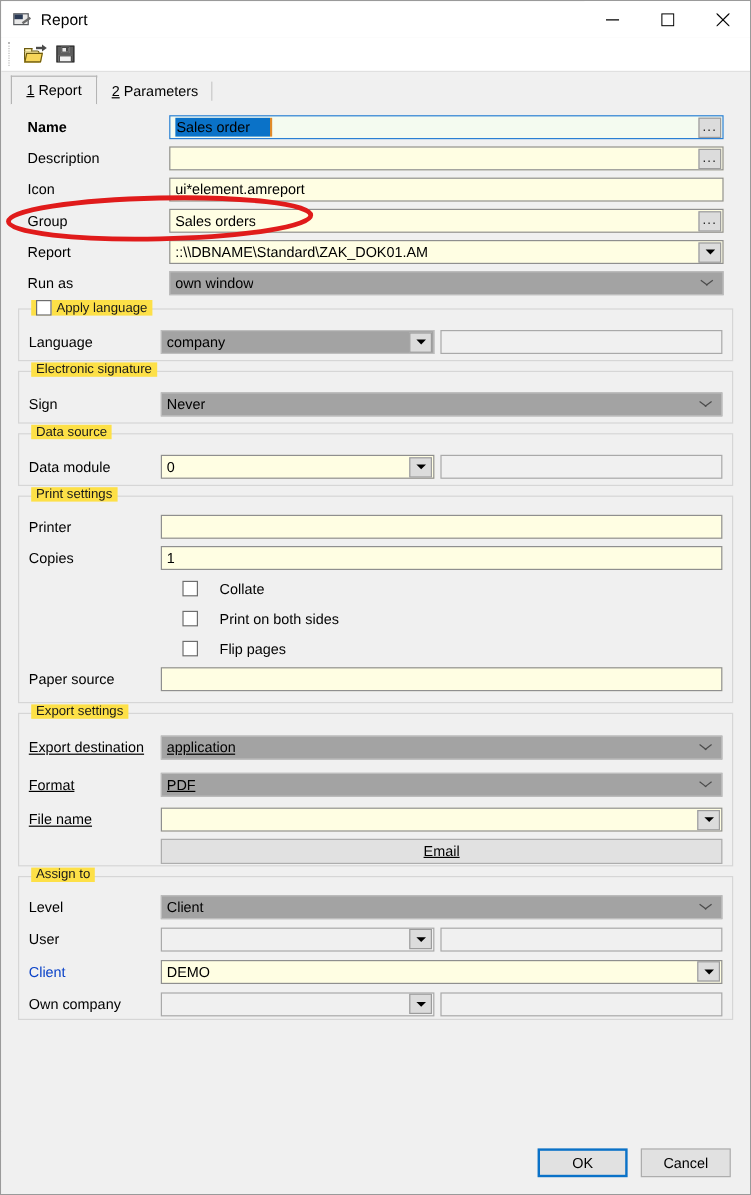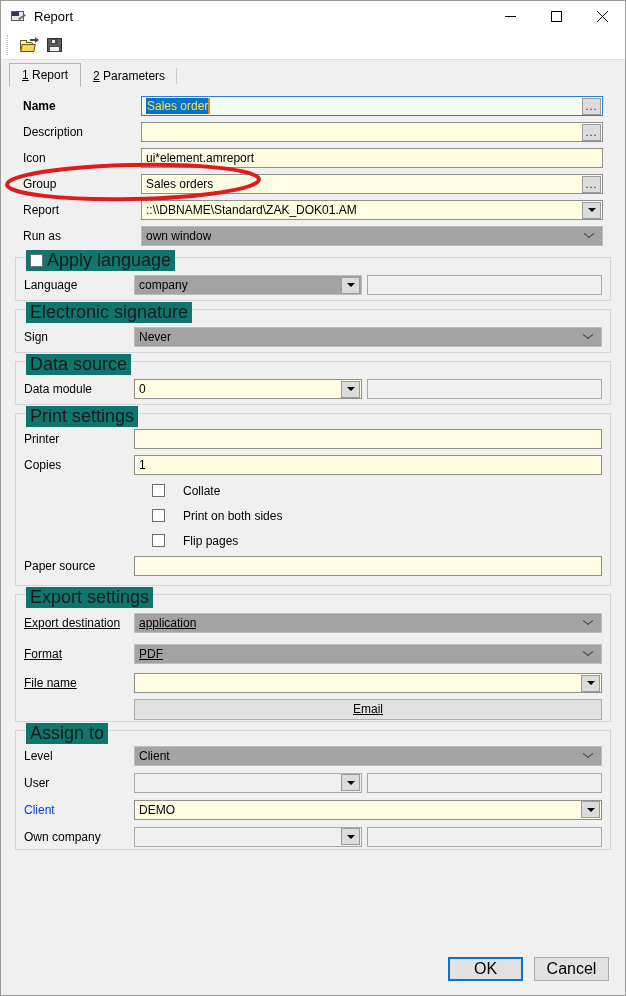--- a/index.html
+++ b/index.html
@@ -240,22 +240,22 @@
     border: 1px solid #2a7fd4;
     background: #f4fbf0;
   }
   .fld.grow { flex: 1; min-width: 0; }
 
   .fld .txt { white-space: nowrap; overflow: hidden; }
 
   
   .sel-text {
     background: #0a72c8;
-    color: #fde047;
-    padding: 1px 0 1px 1px;
+    color: #000000;
+    padding: 1px 17px 1px 1px;
     display: inline-block;
     line-height: 14px;
   }
   .caret {
     display: inline-block;
     width: 2px; height: 16px;
     background: #e08a2a;
     vertical-align: middle;
   }
 
@@ -310,23 +310,23 @@
   .group {
     margin: 0 14px;
     border: 1px solid #d6d6d6;
     position: relative;
     box-sizing: border-box;
     background: #f0f0f0;
   }
   .group > .gtitle {
     position: absolute;
     top: -8px; left: 10px;
-    background: #0f766e;
+    background: #fde047;
     padding: 0 4px;
-    font-size: 18px;
+    font-size: 11px;
     color: #1a1a1a;
     white-space: nowrap;
     display: flex;
     align-items: center;
     gap: 4px;
   }
   .group .row { padding-left: 8px; padding-right: 8px; }
   .group .row .lbl { width: 110px; }
 
   
@@ -368,21 +368,21 @@
     justify-content: flex-end;
     padding-right: 16px;
     gap: 11px;
   }
   .dlg-btn {
     width: 75px; height: 24px;
     background: #e1e1e1;
     border: 1px solid #adadad;
     box-sizing: border-box;
     display: flex; align-items: center; justify-content: center;
-    font-size: 16px;
+    font-size: 12px;
   }
   .dlg-btn.default {
     border: 2px solid #0a72c8;
   }
 
   
   .annot {
     position: absolute;
     left: 0; top: 0;
     width: 626px; height: 996px;

